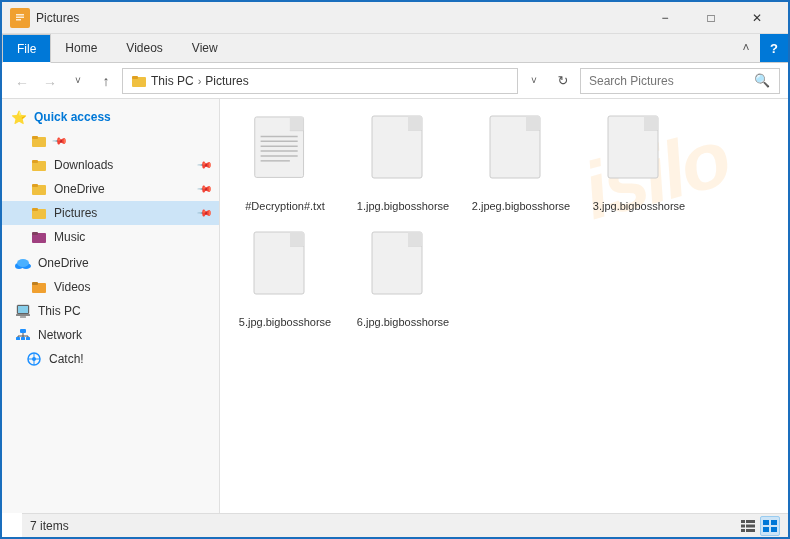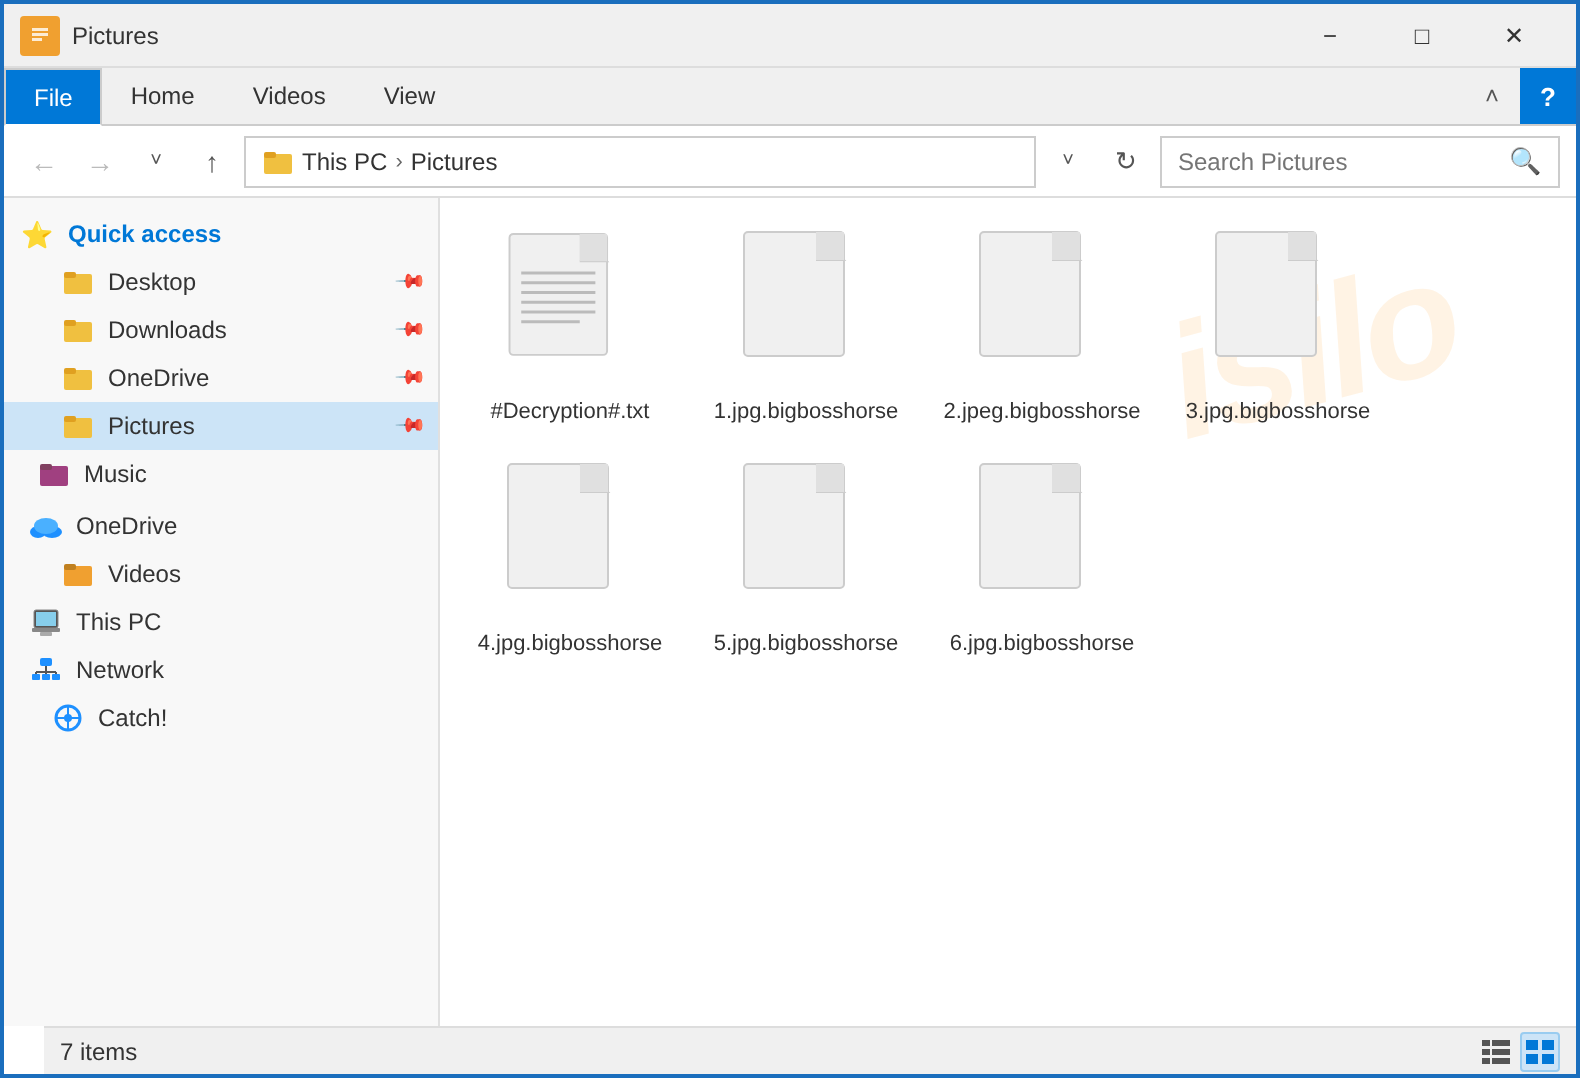--- a/index.html
+++ b/index.html
@@ -381,21 +381,20 @@
       <span class="sidebar-label">Quick access</span>
     </div>
 
     <div class="sidebar-item" style="padding-left:28px;">
       <div class="sidebar-icon">
         <svg width="16" height="14" viewBox="0 0 16 14">
             <rect x="1" y="3" width="14" height="10" rx="1" fill="#f0c040"></rect>
             <rect x="1" y="2" width="6" height="3" rx="1" fill="#e0a020"></rect>
           </svg>
       </div>
-      <span class="sidebar-label">Desktop</span>
       <span class="pin-icon">📌</span>
     </div>
 
     <div class="sidebar-item" style="padding-left:28px;">
       <div class="sidebar-icon">
         <svg width="16" height="14" viewBox="0 0 16 14">
             <rect x="1" y="3" width="14" height="10" rx="1" fill="#f0c040"></rect>
             <rect x="1" y="2" width="6" height="3" rx="1" fill="#e0a020"></rect>
           </svg>
       </div>
@@ -418,21 +417,21 @@
       <div class="sidebar-icon">
         <svg width="16" height="14" viewBox="0 0 16 14">
             <rect x="1" y="3" width="14" height="10" rx="1" fill="#f0c040"></rect>
             <rect x="1" y="2" width="6" height="3" rx="1" fill="#e0a020"></rect>
           </svg>
       </div>
       <span class="sidebar-label">Pictures</span>
       <span class="pin-icon">📌</span>
     </div>
 
-    <div class="sidebar-item" style="padding-left:16px;">
+    <div class="sidebar-item" style="padding-left:28px;">
       <div class="sidebar-icon">
         <svg width="16" height="14" viewBox="0 0 16 14">
             <rect x="1" y="3" width="14" height="10" rx="1" fill="#a04080"></rect>
             <rect x="1" y="2" width="6" height="3" rx="1" fill="#804060"></rect>
           </svg>
       </div>
       <span class="sidebar-label">Music</span>
     </div>
 
     <div class="sidebar-item" style="padding-left:12px;margin-top:2px;">
@@ -546,30 +545,20 @@
       <div class="file-icon-wrapper">
         <svg width="70" height="82" viewBox="0 0 70 82">
           <rect x="4" y="2" width="50" height="62" rx="2" fill="#f0f0f0" stroke="#ccc" stroke-width="1"></rect>
           <polyline points="40,2 54,16 40,16" fill="#ddd" stroke="#ccc" stroke-width="1"></polyline>
           <rect x="40" y="2" width="14" height="14" fill="#e0e0e0"></rect>
         </svg>
       </div>
       <div class="file-name">3.jpg.bigbosshorse</div>
     </div>
 
-    <div class="file-item" style="z-index:1;">
-      <div class="file-icon-wrapper">
-        <svg width="70" height="82" viewBox="0 0 70 82">
-          <rect x="4" y="2" width="50" height="62" rx="2" fill="#f0f0f0" stroke="#ccc" stroke-width="1"></rect>
-          <polyline points="40,2 54,16 40,16" fill="#ddd" stroke="#ccc" stroke-width="1"></polyline>
-          <rect x="40" y="2" width="14" height="14" fill="#e0e0e0"></rect>
-        </svg>
-      </div>
-      <div class="file-name">4.jpg.bigbosshorse</div>
-    </div>
 
     <div class="file-item" style="z-index:1;">
       <div class="file-icon-wrapper">
         <svg width="70" height="82" viewBox="0 0 70 82">
           <rect x="4" y="2" width="50" height="62" rx="2" fill="#f0f0f0" stroke="#ccc" stroke-width="1"></rect>
           <polyline points="40,2 54,16 40,16" fill="#ddd" stroke="#ccc" stroke-width="1"></polyline>
           <rect x="40" y="2" width="14" height="14" fill="#e0e0e0"></rect>
         </svg>
       </div>
       <div class="file-name">5.jpg.bigbosshorse</div>

